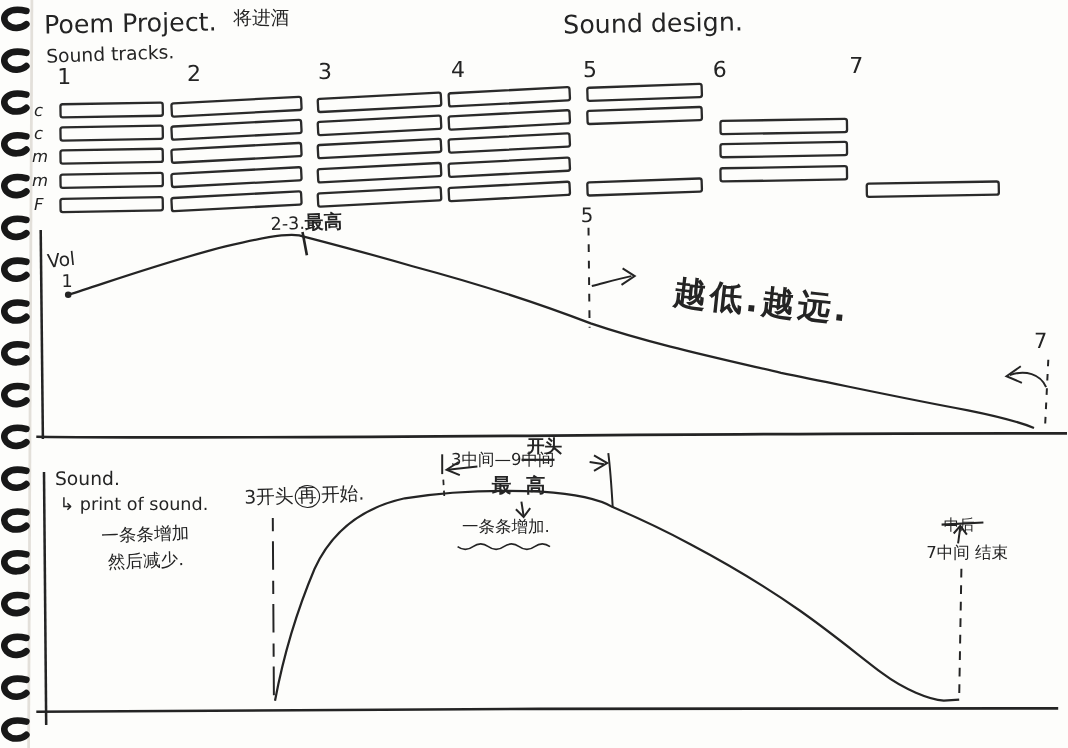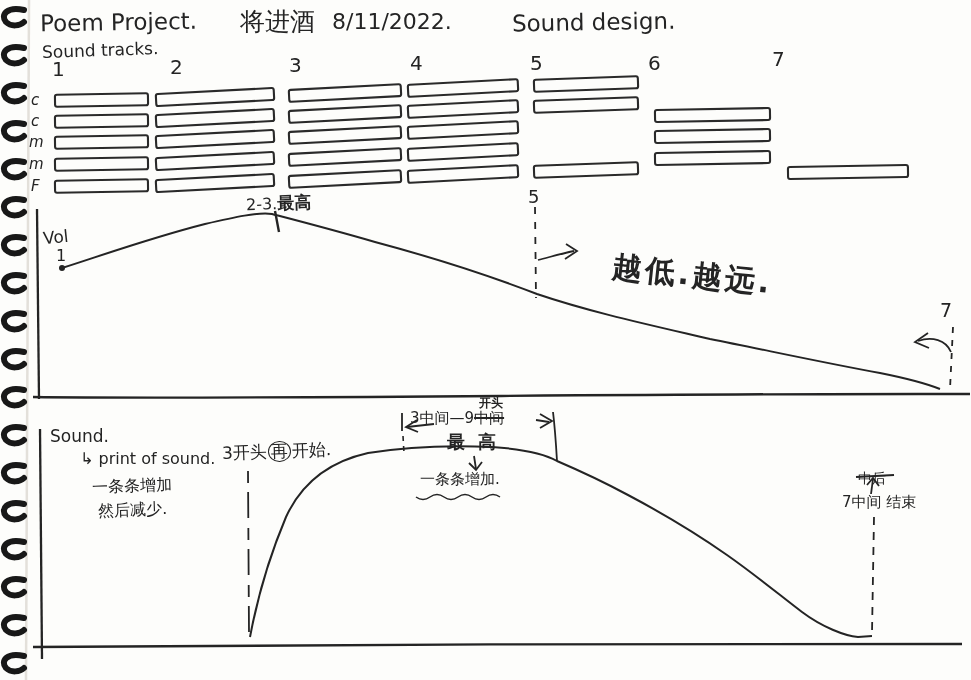--- a/index.html
+++ b/index.html
@@ -11,21 +11,21 @@
   }
   svg.strokes{position:absolute;left:0;top:0;}
   .lbl{position:absolute;white-space:nowrap;color:var(--ink,#242424);line-height:1.1;}
   .hand{transform:rotate(-1deg);}
   .slant{transform:rotate(-2deg);}
   .big-note{letter-spacing:3px;transform:rotate(6deg);font-weight:bold;}
   .bold-zh{font-weight:bold;}
   .circled{display:inline-block;border:1.6px solid #242424;border-radius:50%;padding:0 2px;margin:0 1px;}
   .rel{position:relative;display:inline-block;}
   .struck{text-decoration:line-through;text-decoration-thickness:2px;}
-  .corr{position:absolute;top:-13px;left:5px;font-size:12px;font-weight:bold;}
+  .corr{position:absolute;top:-13px;left:5px;font-size:16px;font-weight:bold;}
   .rowlbl{font-style:italic;}
   .spread{letter-spacing:13px;font-weight:bold;}
 </style>
 </head>
 <body>
 
 <div class="page">
 
   <svg class="strokes" width="971" height="680" viewBox="0 0 971 680">
 
@@ -123,22 +123,21 @@
     <path d="M 469,463 L 476,470 L 482,462" stroke="#242424" stroke-width="1.8" fill="none"></path>
 
     <path d="M 871,494 L 873,479" stroke="#242424" stroke-width="1.8" fill="none"></path>
     <path d="M 867,485 L 873,478 L 879,486" stroke="#242424" stroke-width="1.8" fill="none"></path>
     <path d="M 856,477 L 894,475" stroke="#242424" stroke-width="2" fill="none"></path>
 
     <path d="M 416,497 q 7,5 14,0 t 14,0 t 14,0 t 14,0 t 14,0 t 14,0" stroke="#242424" stroke-width="1.5" fill="none"></path>
   </svg>
 
   <span class="lbl hand" style="left:40px;top:10px;font-size:23px">Poem Project.</span>
-  <span class="lbl" style="left:240px;top:8px;font-size:25px">将进酒</span>
-  <span class="lbl" style="left:332px;top:10px;font-size:22px">8/11/2022.</span>
+  <span class="lbl" style="left:212px;top:8px;font-size:17px">将进酒</span>
   <span class="lbl hand" style="left:512px;top:10px;font-size:23px">Sound design.</span>
   <span class="lbl slant" style="left:42px;top:41px;font-size:17px">Sound tracks.</span>
 
   <span class="lbl" style="left:52px;top:58px;font-size:20px">1</span>
   <span class="lbl" style="left:170px;top:56px;font-size:20px">2</span>
   <span class="lbl" style="left:289px;top:54px;font-size:20px">3</span>
   <span class="lbl" style="left:410px;top:52px;font-size:20px">4</span>
   <span class="lbl" style="left:530px;top:52px;font-size:20px">5</span>
   <span class="lbl" style="left:648px;top:52px;font-size:20px">6</span>
   <span class="lbl" style="left:772px;top:48px;font-size:20px">7</span>
@@ -152,21 +151,21 @@
   <span class="lbl" style="left:43px;top:228px;font-size:17px;transform:rotate(-6deg)">Vol</span>
   <span class="lbl" style="left:56px;top:247px;font-size:16px">1</span>
   <div class="lbl slant" style="left:246px;top:194px">
     <span style="font-size:16px">2-3.</span><span class="bold-zh" style="font-size:17px">最高</span>
   </div>
   <span class="lbl" style="left:528px;top:187px;font-size:18px">5</span>
   <span class="lbl big-note" style="left:612px;top:258px;font-size:30px">越低.越远.</span>
   <span class="lbl" style="left:940px;top:300px;font-size:19px">7</span>
 
   <span class="lbl" style="left:50px;top:427px;font-size:17px">Sound.</span>
-  <div class="lbl" style="left:80px;top:450px;font-size:16px">
+  <div class="lbl" style="left:54px;top:450px;font-size:16px">
     <span>↳</span>
     <span>print of sound.</span>
   </div>
   <span class="lbl slant" style="left:92px;top:477px;font-size:16px">一条条增加</span>
   <span class="lbl slant" style="left:98px;top:501px;font-size:16px">然后减少.</span>
 
   <div class="lbl slant" style="left:222px;top:441px;font-size:17px">
     <span>3开头</span><span class="circled">再</span><span>开始.</span>
   </div>
 

